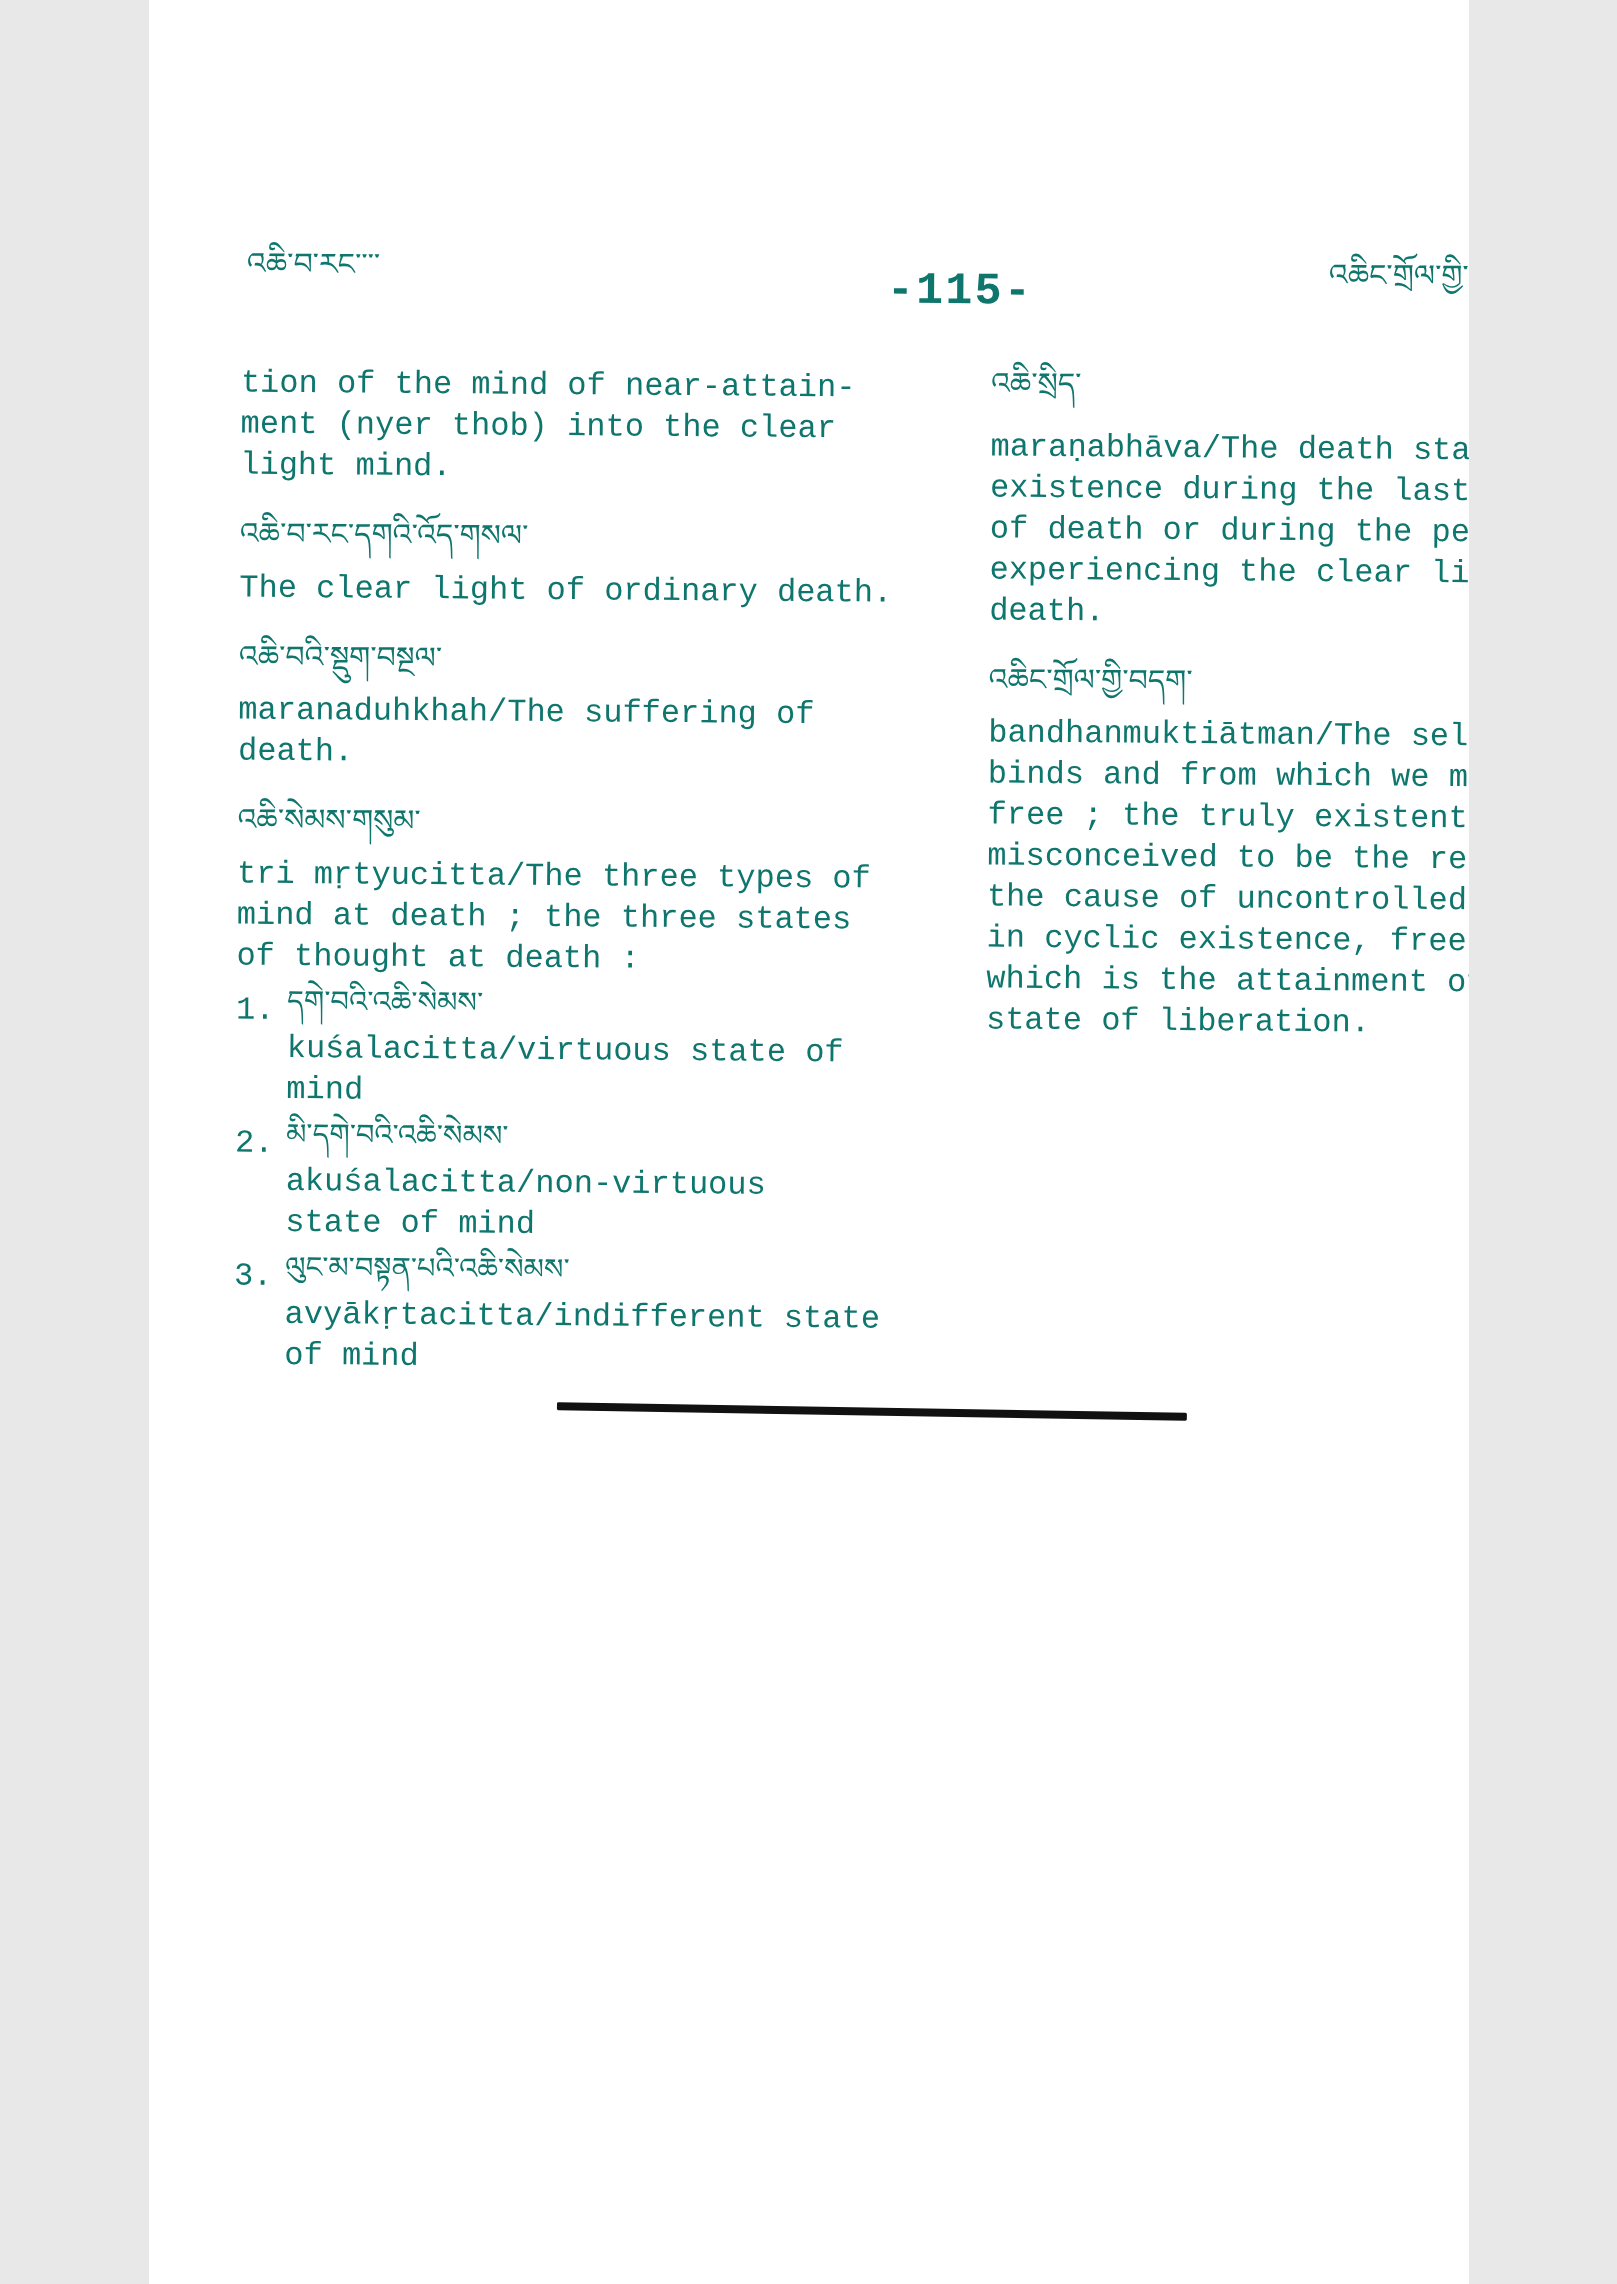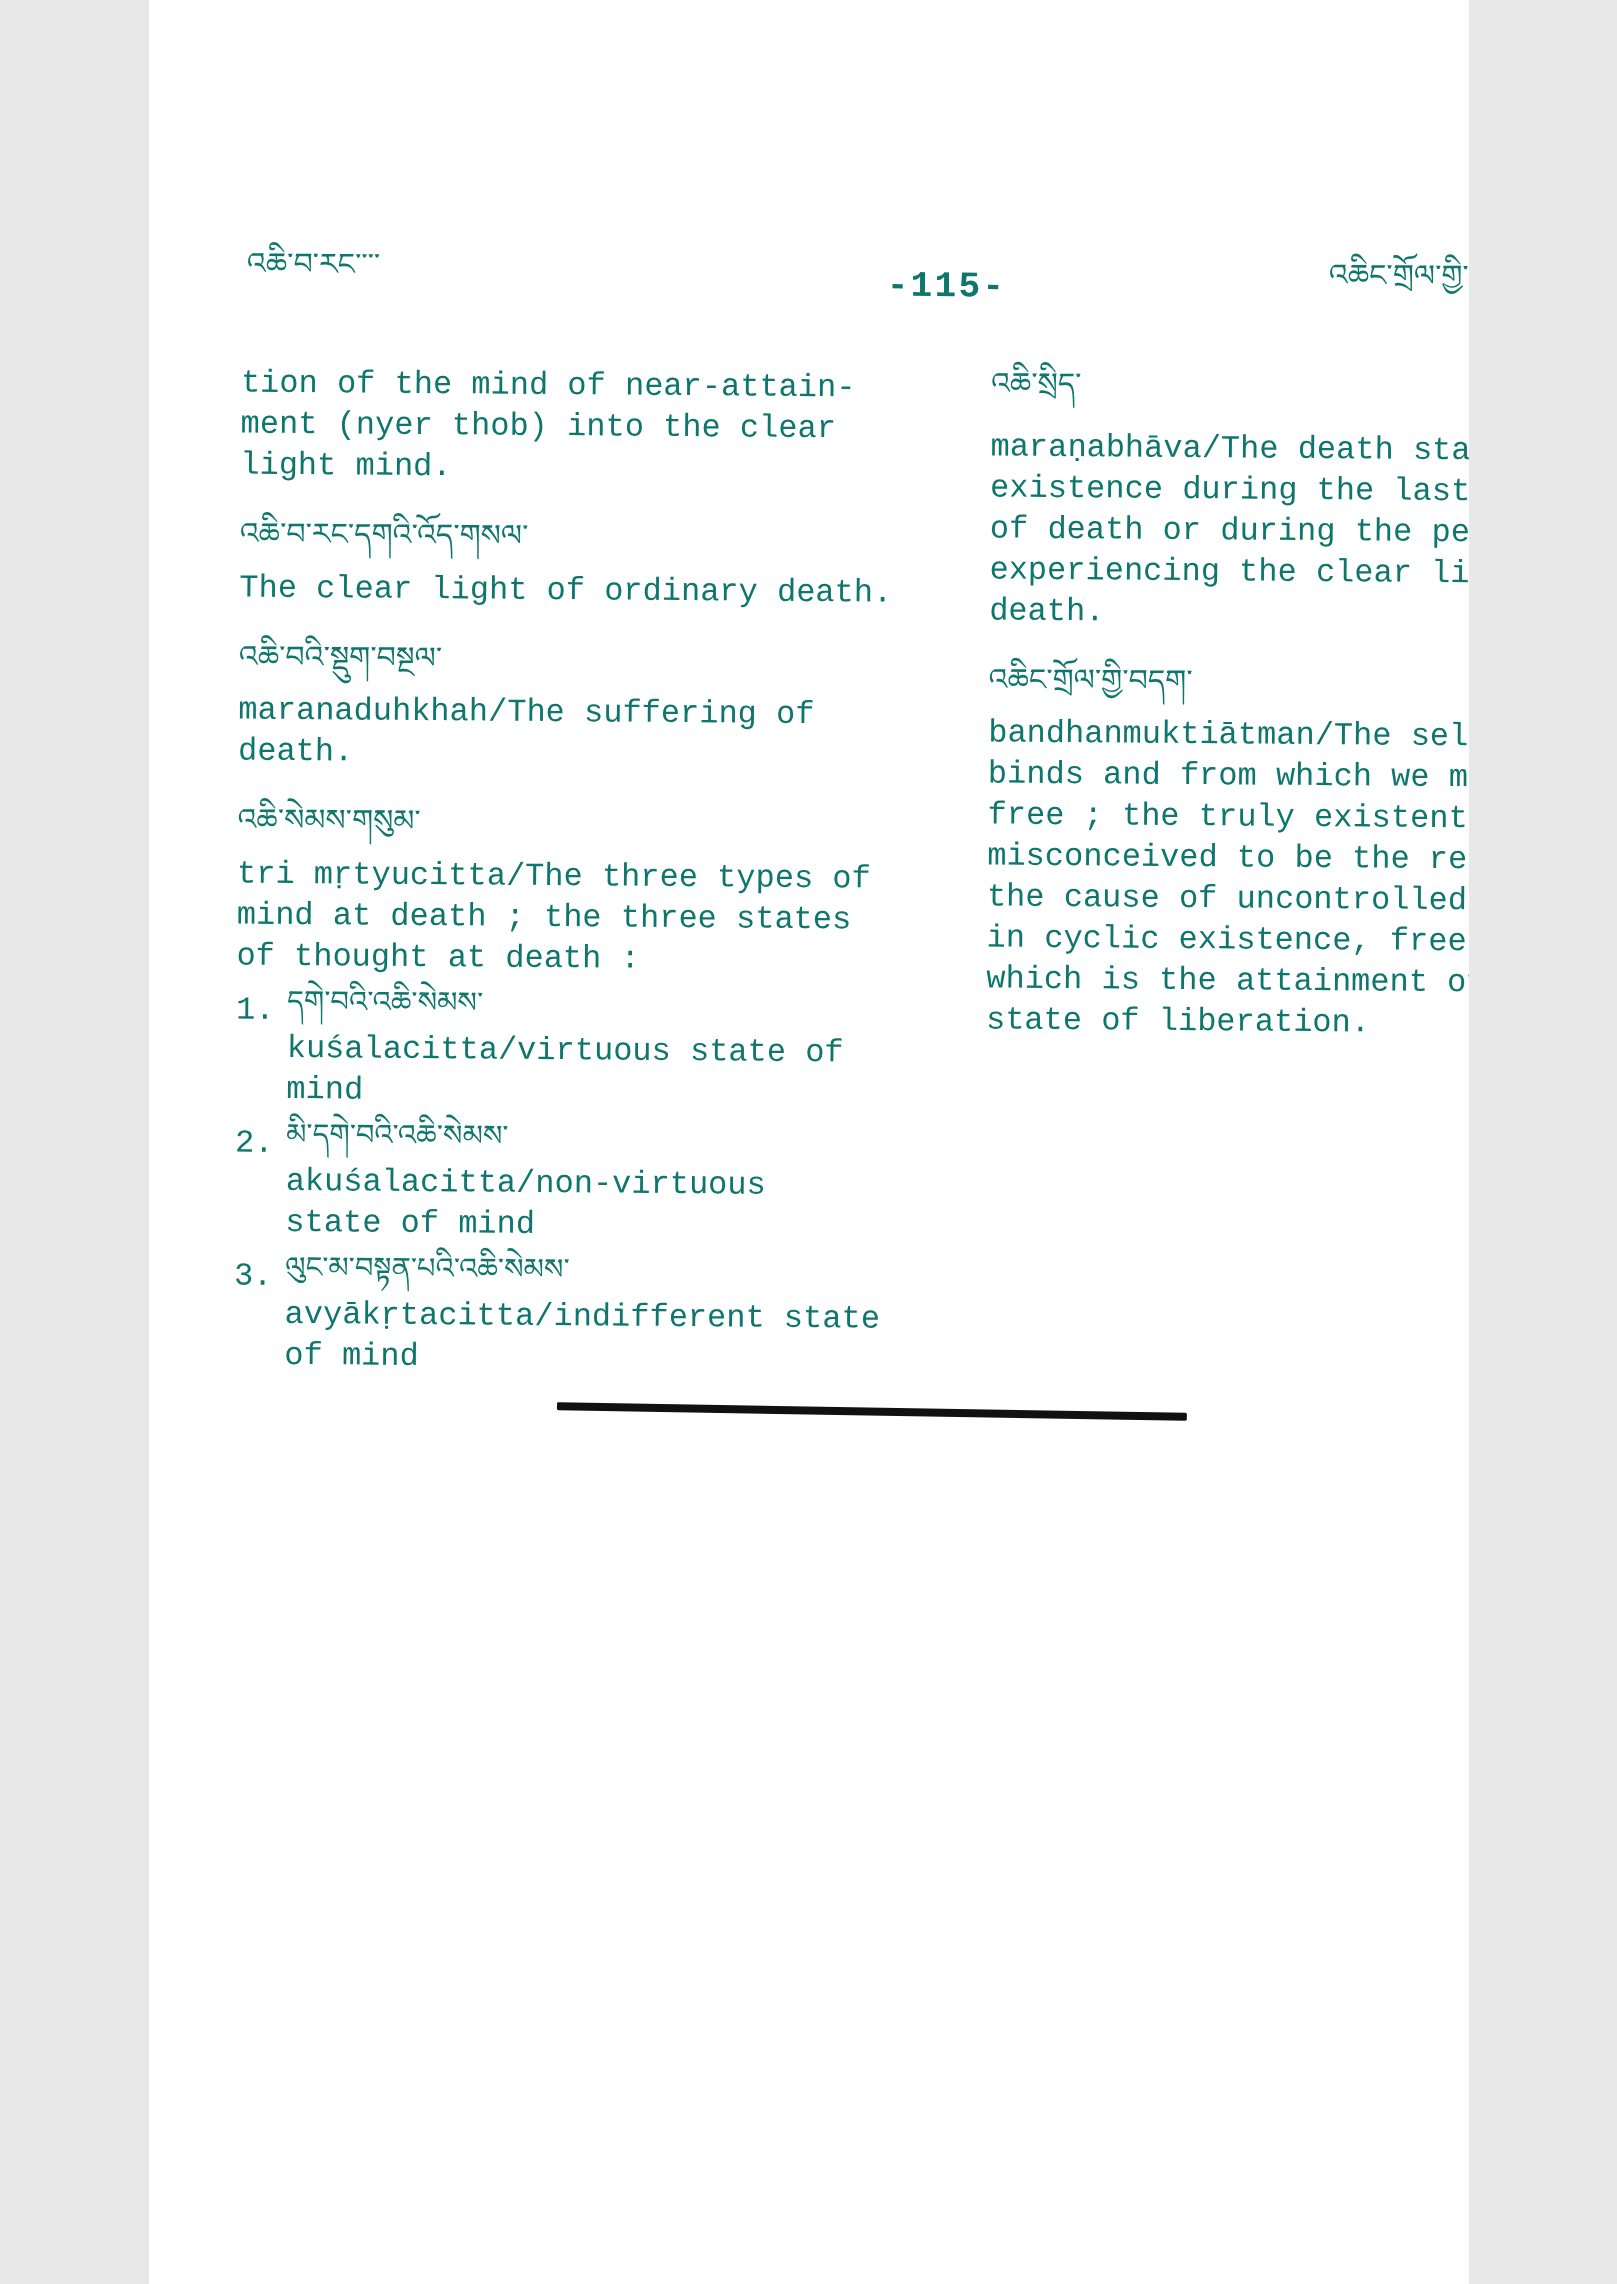--- a/index.html
+++ b/index.html
@@ -15,21 +15,21 @@
   }
   .tilt {
     position: absolute;
     inset: 0;
     transform: rotate(0.45deg);
     transform-origin: 50% 0;
   }
   
   .hdr-left  { position: absolute; left: 100px;  top: 246px; }
   .pagenum   { position: absolute; left: 740px;  top: 265px;
-               font-size: 36px; letter-spacing: 2.3px; font-weight: bold; }
+               font-size: 45px; letter-spacing: 2.3px; font-weight: bold; }
   .hdr-right { position: absolute; left: 1182px; top: 249px; }
   
   .tib {
     font-size: 30px;
     line-height: 48px;
     min-height: 48px;
     white-space: nowrap;
     letter-spacing: 0px;
   }
   

